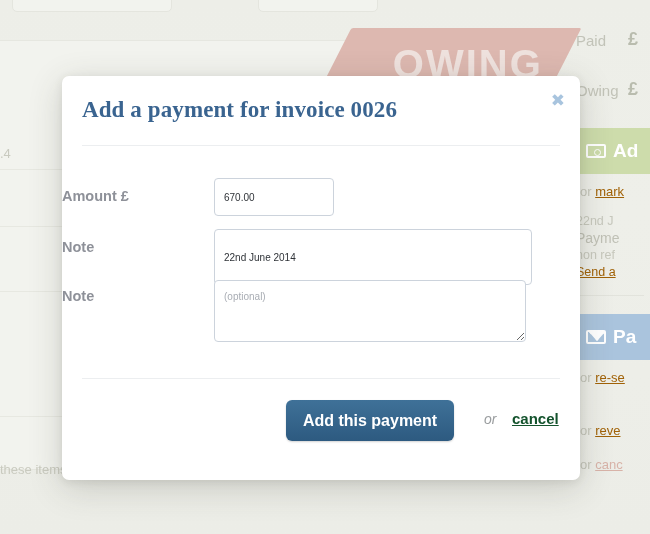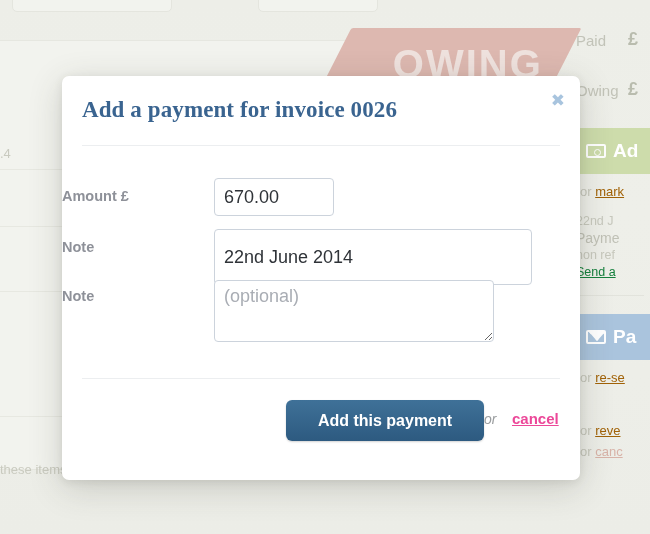--- a/index.html
+++ b/index.html
@@ -116,47 +116,47 @@
 
   .frow { position:absolute; left:0; width:100%; }
   .flabel {
     position:absolute; left:0; width:142px; 
     color:#8e9199; font-size:14.5px; font-weight:bold;
   }
   .finput {
     position:absolute; left:152px;
     border:1px solid #ccd3dc; border-radius:4px;
     background:#fff; color:#2f3338;
-    font-family:"Liberation Sans", sans-serif; font-size:18px;
+    font-family:"Liberation Sans", sans-serif; font-size:10px;
     padding:6px 9px; outline:none;
   }
   #amount-field { width:120px; height:38px; }
   #date-field   { width:318px; height:56px; }
   #note-field   {
-    width:280px; height:62px; resize:vertical;
+    width:312px; height:62px; resize:vertical;
     color:#7f1d1d; line-height:19px;
   }
   #note-field::placeholder { color:#a9adb4; }
 
   .primary-btn {
     position:absolute; left:224px; top:324px;
-    width:198px; height:41px; border:0; border-radius:6px;
+    width:168px; height:41px; border:0; border-radius:6px;
     background:linear-gradient(#3f7198, #2d5a80);
     color:#ffffff; font-size:16px; font-weight:bold;
     font-family:"Liberation Sans", sans-serif;
     cursor:pointer;
     box-shadow: 0 1px 2px rgba(0,0,0,.18);
   }
   .or-text {
     position:absolute; left:422px; top:335px;
     color:#9a9d9f; font-size:14px; font-style:italic;
   }
   .cancel-link {
     position:absolute; left:450px; top:334px;
-    color:#ec4899; font-size:15px; font-weight:bold;
+    color:#14532d; font-size:15px; font-weight:bold;
     text-decoration:underline; cursor:pointer;
   }
 </style>
 </head>
 <body>
 
 <div class="page">
 
   <div class="top-tabs">
     <div class="tab t1"></div>
@@ -198,41 +198,41 @@
 
   <div class="sb-or">
     <span>or</span>
     <u>mark</u>
   </div>
 
   <div class="sb-li">
     <div>22nd J</div>
     <div class="big">Payme</div>
     <div>non ref</div>
-    <div style="text-decoration:underline;color:#15803d">Send a</div>
+    <div style="text-decoration:underline;color:#a16207">Send a</div>
   </div>
 
   <div class="sb-div"></div>
 
   <div class="sb-btn blue">
     <span class="sb-ico mail"></span>
     <span>Pa</span>
   </div>
 
   <div class="sb-or">
     <span>or</span>
     <u>re-se</u>
   </div>
 
   <div class="sb-or" style="margin-top:38px">
     <span>or</span>
     <u>reve</u>
   </div>
 
-  <div class="sb-or" style="margin-top:6px">
+  <div class="sb-or" style="margin-top:19px">
     <span>or</span>
     <u class="danger">canc</u>
   </div>
 </div>
 
 <div class="modal">
 
   <div class="modal-title">Add a payment for invoice 0026</div>
 
   <button class="close-btn">✖</button>

